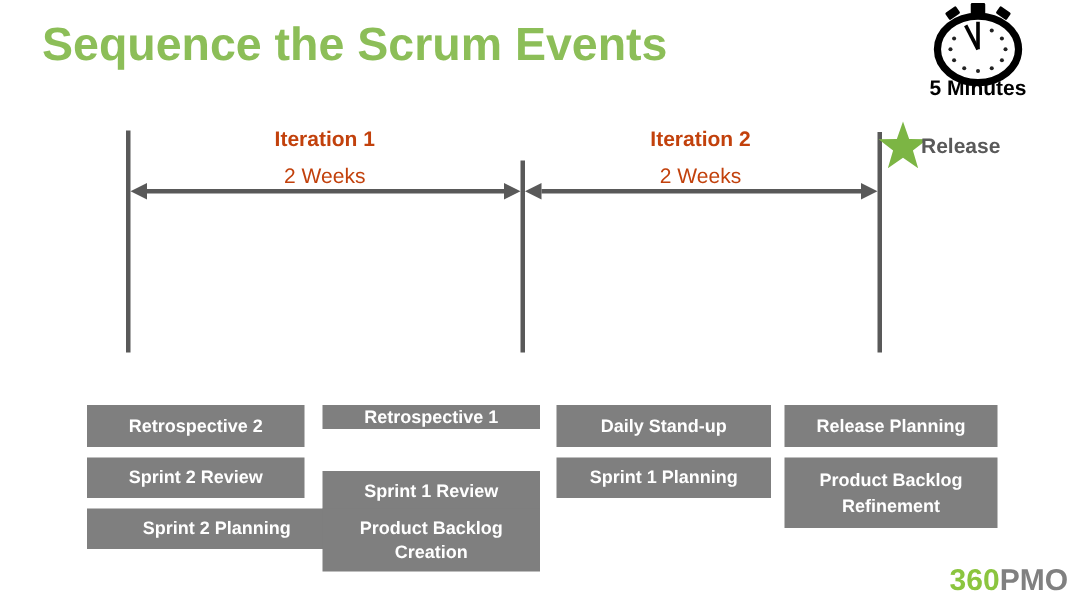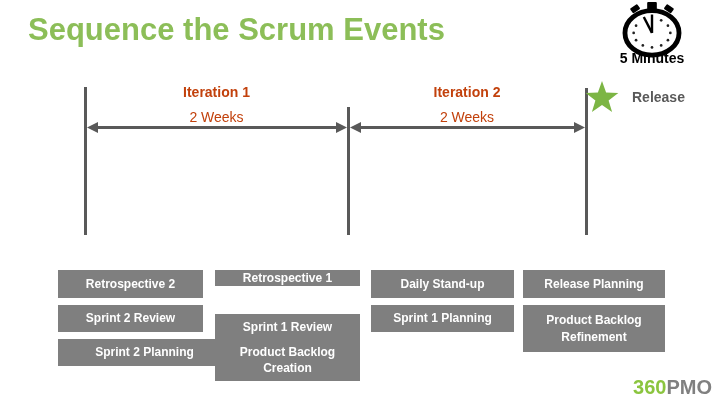--- a/index.html
+++ b/index.html
@@ -24,21 +24,21 @@
   }
   
   .timeline-gfx{position:absolute;left:0;top:0;width:720px;height:405px;}
   
   .seg{position:absolute;text-align:center;color:#c2410c;}
   .seg-1{left:85px;top:84px;width:263px;}
   .seg-2{left:348px;top:84px;width:238px;}
   .seg-name{font-size:14px;font-weight:bold;}
   .seg-dur{font-size:14px;font-weight:normal;margin-top:9px;}
   .release-label{
-    position:absolute;left:632px;top:89px;
+    position:absolute;left:614px;top:89px;
     font-size:14px;font-weight:bold;color:#595959;white-space:nowrap;
   }
   
   .card{
     position:absolute;
     background:#7F7F7F;color:#FFFFFF;
     display:flex;align-items:center;justify-content:center;
     text-align:center;font-size:12px;font-weight:bold;line-height:1.35;
     padding:0 8px;box-sizing:border-box;
   }

